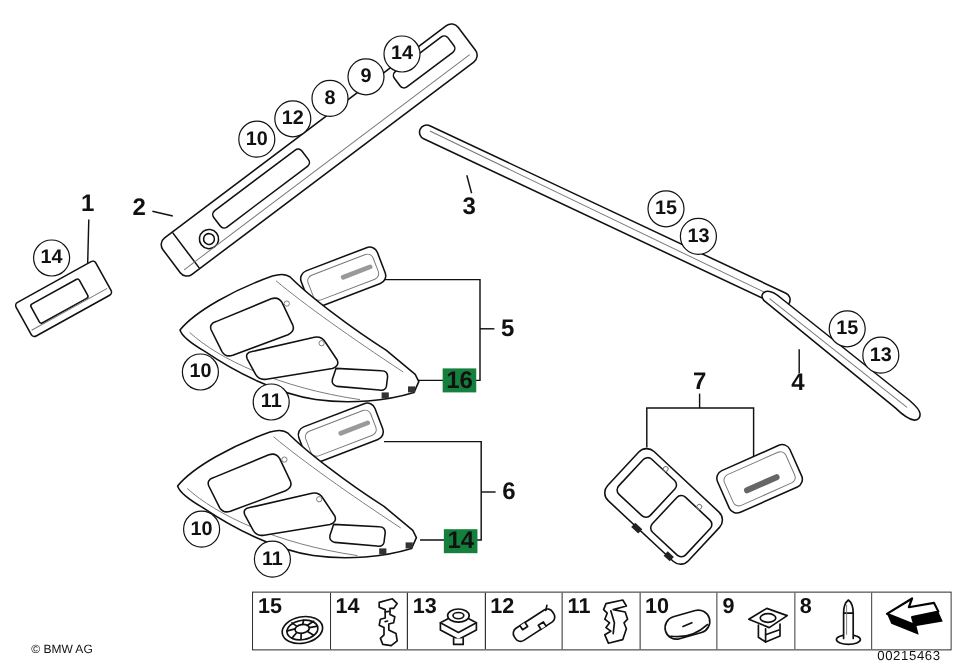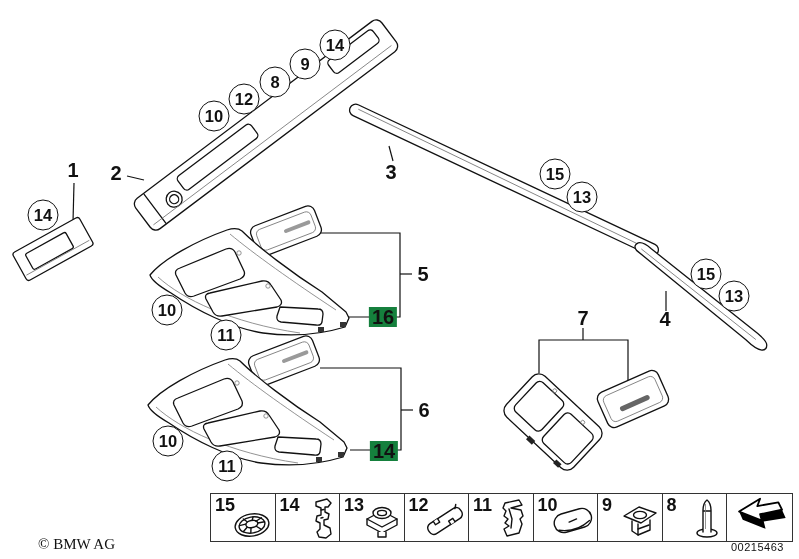--- a/index.html
+++ b/index.html
@@ -27,21 +27,21 @@
   .cell{
     position:relative;width:64.5px;height:47px;border-right:1px solid #333;
     box-sizing:border-box;background:#fff;
   }
   .cell:last-child{border-right:none;}
   .cell .num{
     position:absolute;left:4px;top:2px;font-weight:bold;font-size:18px;line-height:1;
   }
   .cell .fastener{position:absolute;right:0;bottom:0;}
   .cell-arrow .fastener{right:2px;bottom:3px;}
-  .copyright{position:absolute;left:38px;top:536px;font-size:15px;font-family:Liberation Serif, serif;}
+  .copyright{position:absolute;left:26px;top:536px;font-size:10px;}
   .docnum{position:absolute;left:731px;top:541px;font-size:11px;letter-spacing:0.5px;}
   .lineart{stroke:#111;stroke-width:1.3;fill:#fff;stroke-linejoin:round;stroke-linecap:round;}
   .thin{stroke:#777;stroke-width:0.8;fill:none;}
   .leader{stroke:#111;stroke-width:1.2;fill:none;}
   .ic{stroke:#111;stroke-width:1.4;fill:#fff;stroke-linejoin:round;stroke-linecap:round;}
 </style>
 </head>
 <body>
 
 <div class="stage">

